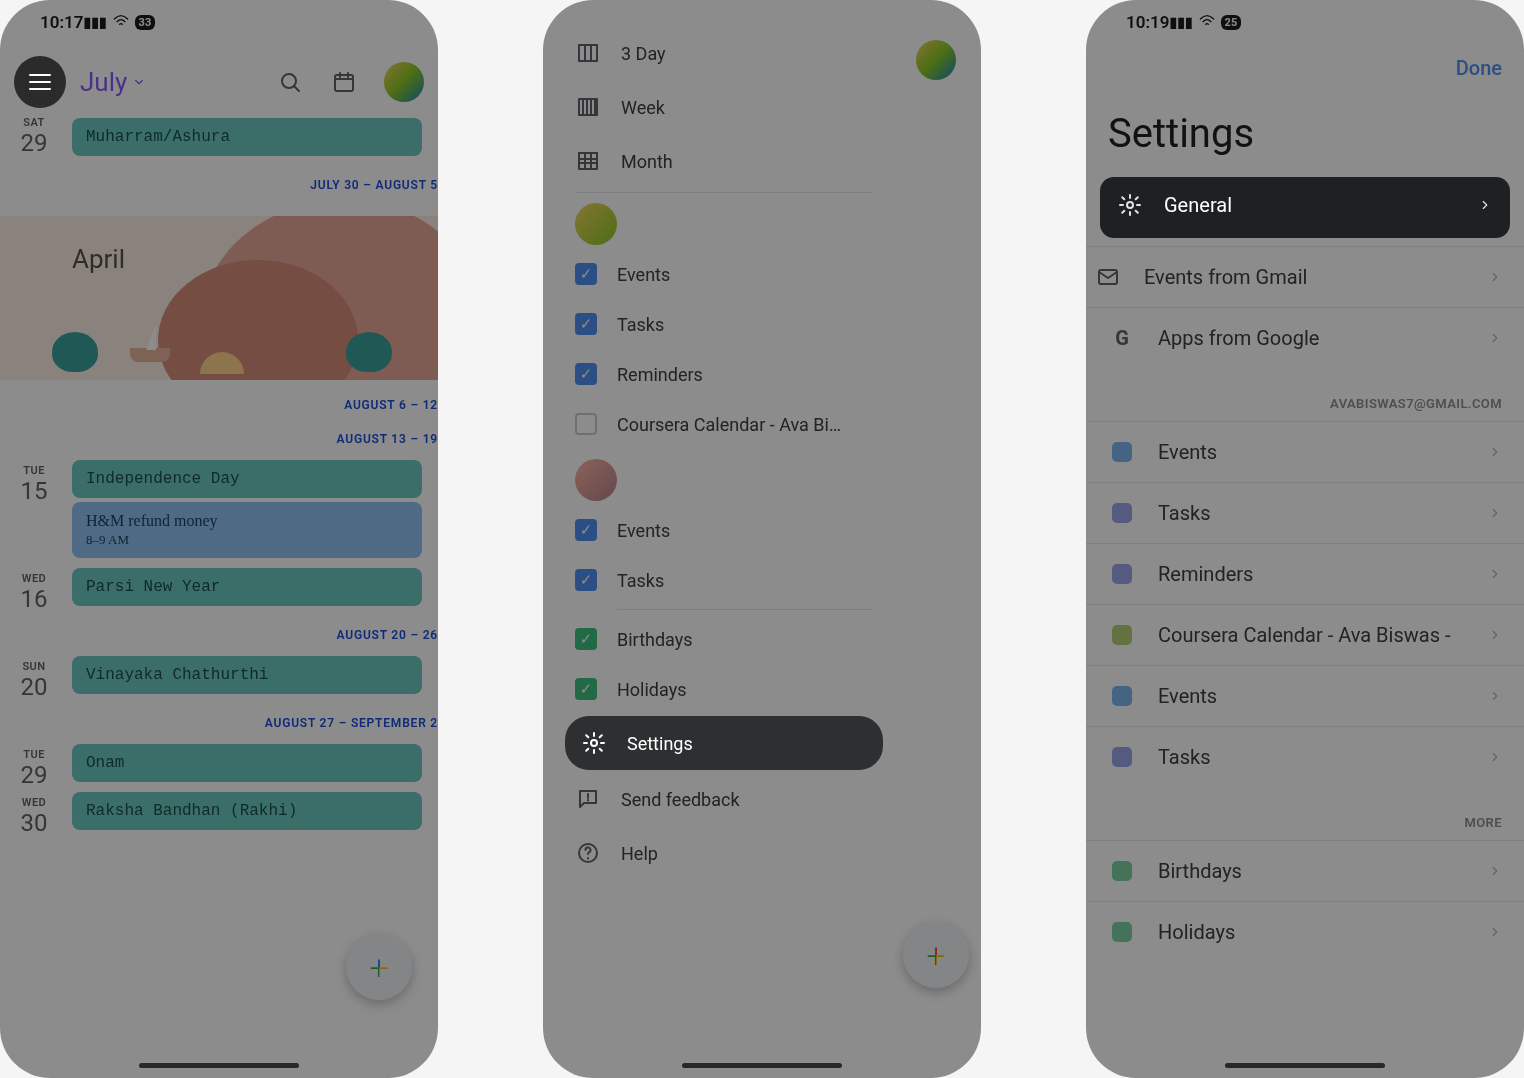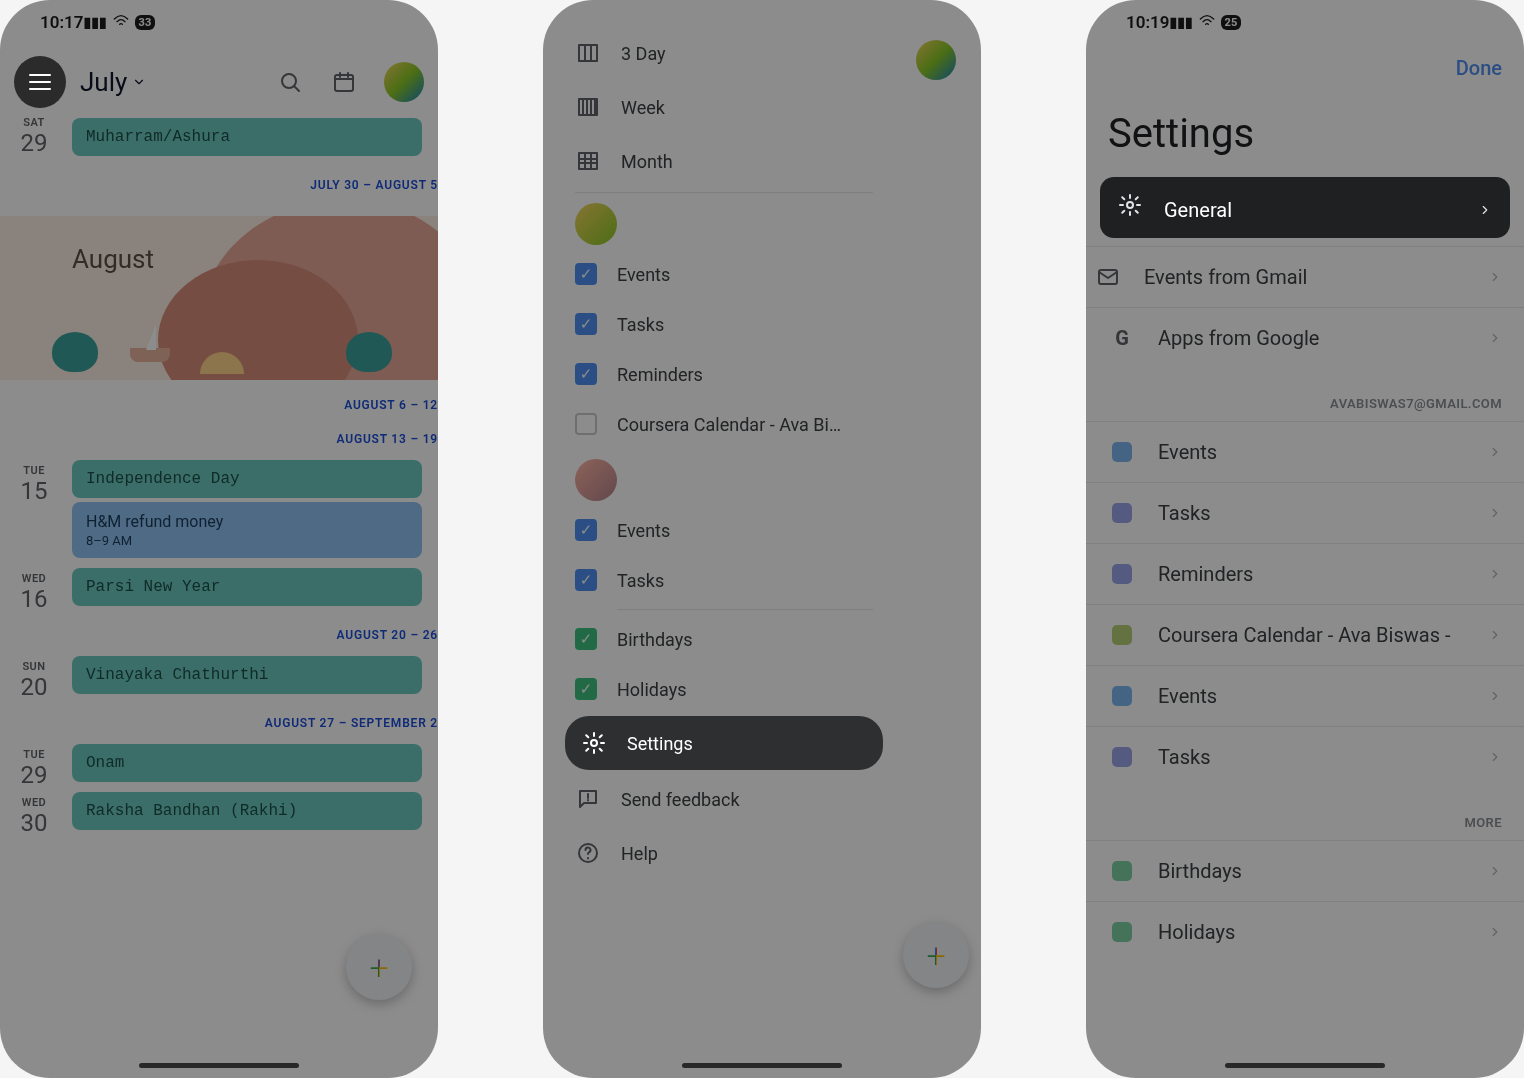--- a/index.html
+++ b/index.html
@@ -51,41 +51,41 @@
   .hamburger-hl {
     width: 52px; height: 52px; border-radius: 50%;
     background: #2b2b2b; display:flex; align-items:center; justify-content:center;
     position: relative; z-index: 100;
   }
   .hamburger-lines, .hamburger-lines::before, .hamburger-lines::after {
     content:""; display:block; width:22px; height:2px; background:#fff; border-radius:2px;
   }
   .hamburger-lines::before { position:relative; top:-7px; }
   .hamburger-lines::after  { position:relative; top:5px; }
-  .month-title { font-size: 26px; color:#0f172a; display:flex; align-items:center; gap:5px; }
+  .month-title { font-size: 26px; color:#8b5cf6; display:flex; align-items:center; gap:5px; }
   .spacer { flex:1; }
   .header-icon { width:28px; height:28px; color:#5f6368; display:flex; align-items:center; justify-content:center; }
   .avatar { width:40px; height:40px; border-radius:50%; background: linear-gradient(135deg,#f4d35e,#8ac926,#1982c4); }
   .list1 { padding: 0 0 0 0; }
   .week-label {
     font-size: 12px; letter-spacing: 0.8px; color:#1d4ed8; font-weight:600;
     padding: 18px 0 10px 72px;
     text-align: right;
   }
   .daylabel {
     position:absolute; left:6px; width:56px; text-align:center; color:#5f6368;
   }
   .daylabel .dow { font-size:11px; font-weight:600; letter-spacing:0.5px; }
   .daylabel .dom { font-size:24px; font-weight:400; }
   .event-pill {
     margin: 4px 16px 4px 72px; padding: 10px 14px; border-radius:8px;
     font-size:16px; color:#1c4f4a;
   }
   .teal  { background:#6dc9c0;font-family:Liberation Mono, monospace; }
-  .blue  { background:#90c2f0; color:#1a3d5c; }
+  .blue  { background:#90c2f0; color:#1a3d5c;font-family:Liberation Serif, serif; }
   .sub   { display:block; font-size:13px; margin-top:2px; }
   .month-hero {
     margin: 14px 0 0 0; height: 164px; position:relative;
     background: linear-gradient(#fcefe4,#fcefe4);
     overflow:hidden;
   }
   .month-hero .title {
     position:absolute; left:72px; top:28px; font-size:26px; color:#5a5046;
   }
   .hill { position:absolute; right:-40px; bottom:-20px; width:280px; height:200px;
@@ -173,21 +173,21 @@
   .sq.green  { background:#7fd1a3;} .sq.green2{ background:#7fd1a3;}
   .s3-section {
     font-size:13px; letter-spacing:0.4px; color:#8b9096; font-weight:600;
     padding: 28px 22px 10px 66px;
     text-align: right;
   }
   .general-hl {
     position:relative; z-index:100;
     margin: 0 14px 8px; border-radius:14px;
     background:#1f2022; color:#fff;
-    display:flex; align-items:flex-end; gap:22px;
+    display:flex; align-items:flex-start; gap:22px;
     padding:16px 18px; font-size:20px;
   }
   .general-hl .lead, .general-hl .chev { color:#e0e2e5;}
   .general-hl .chev { margin-left:auto; }
 
   
   svg { stroke: currentColor; fill: none; stroke-width: 2; stroke-linecap: round; stroke-linejoin: round; }
 </style>
 </head>
 <body>
@@ -246,21 +246,21 @@
     <div class="week-label">JULY 30 – AUGUST 5</div>
 
     <div class="month-hero">
       <div class="hill"></div>
         <div class="hill2"></div>
       <div class="bush b1"></div>
         <div class="bush b2"></div>
       <div class="sun"></div>
         <div class="boat"></div>
         <div class="sail"></div>
-      <div class="title">August</div>
+      <div class="title">April</div>
     </div>
 
     <div class="week-label">AUGUST 6 – 12</div>
     <div class="week-label" style="padding-top:10px">AUGUST 13 – 19</div>
 
     <div class="muted-row" style="position:relative">
       <div class="daylabel" style="top:4px">
         <div class="dow">TUE</div>
           <div class="dom">15</div>
       </div>

